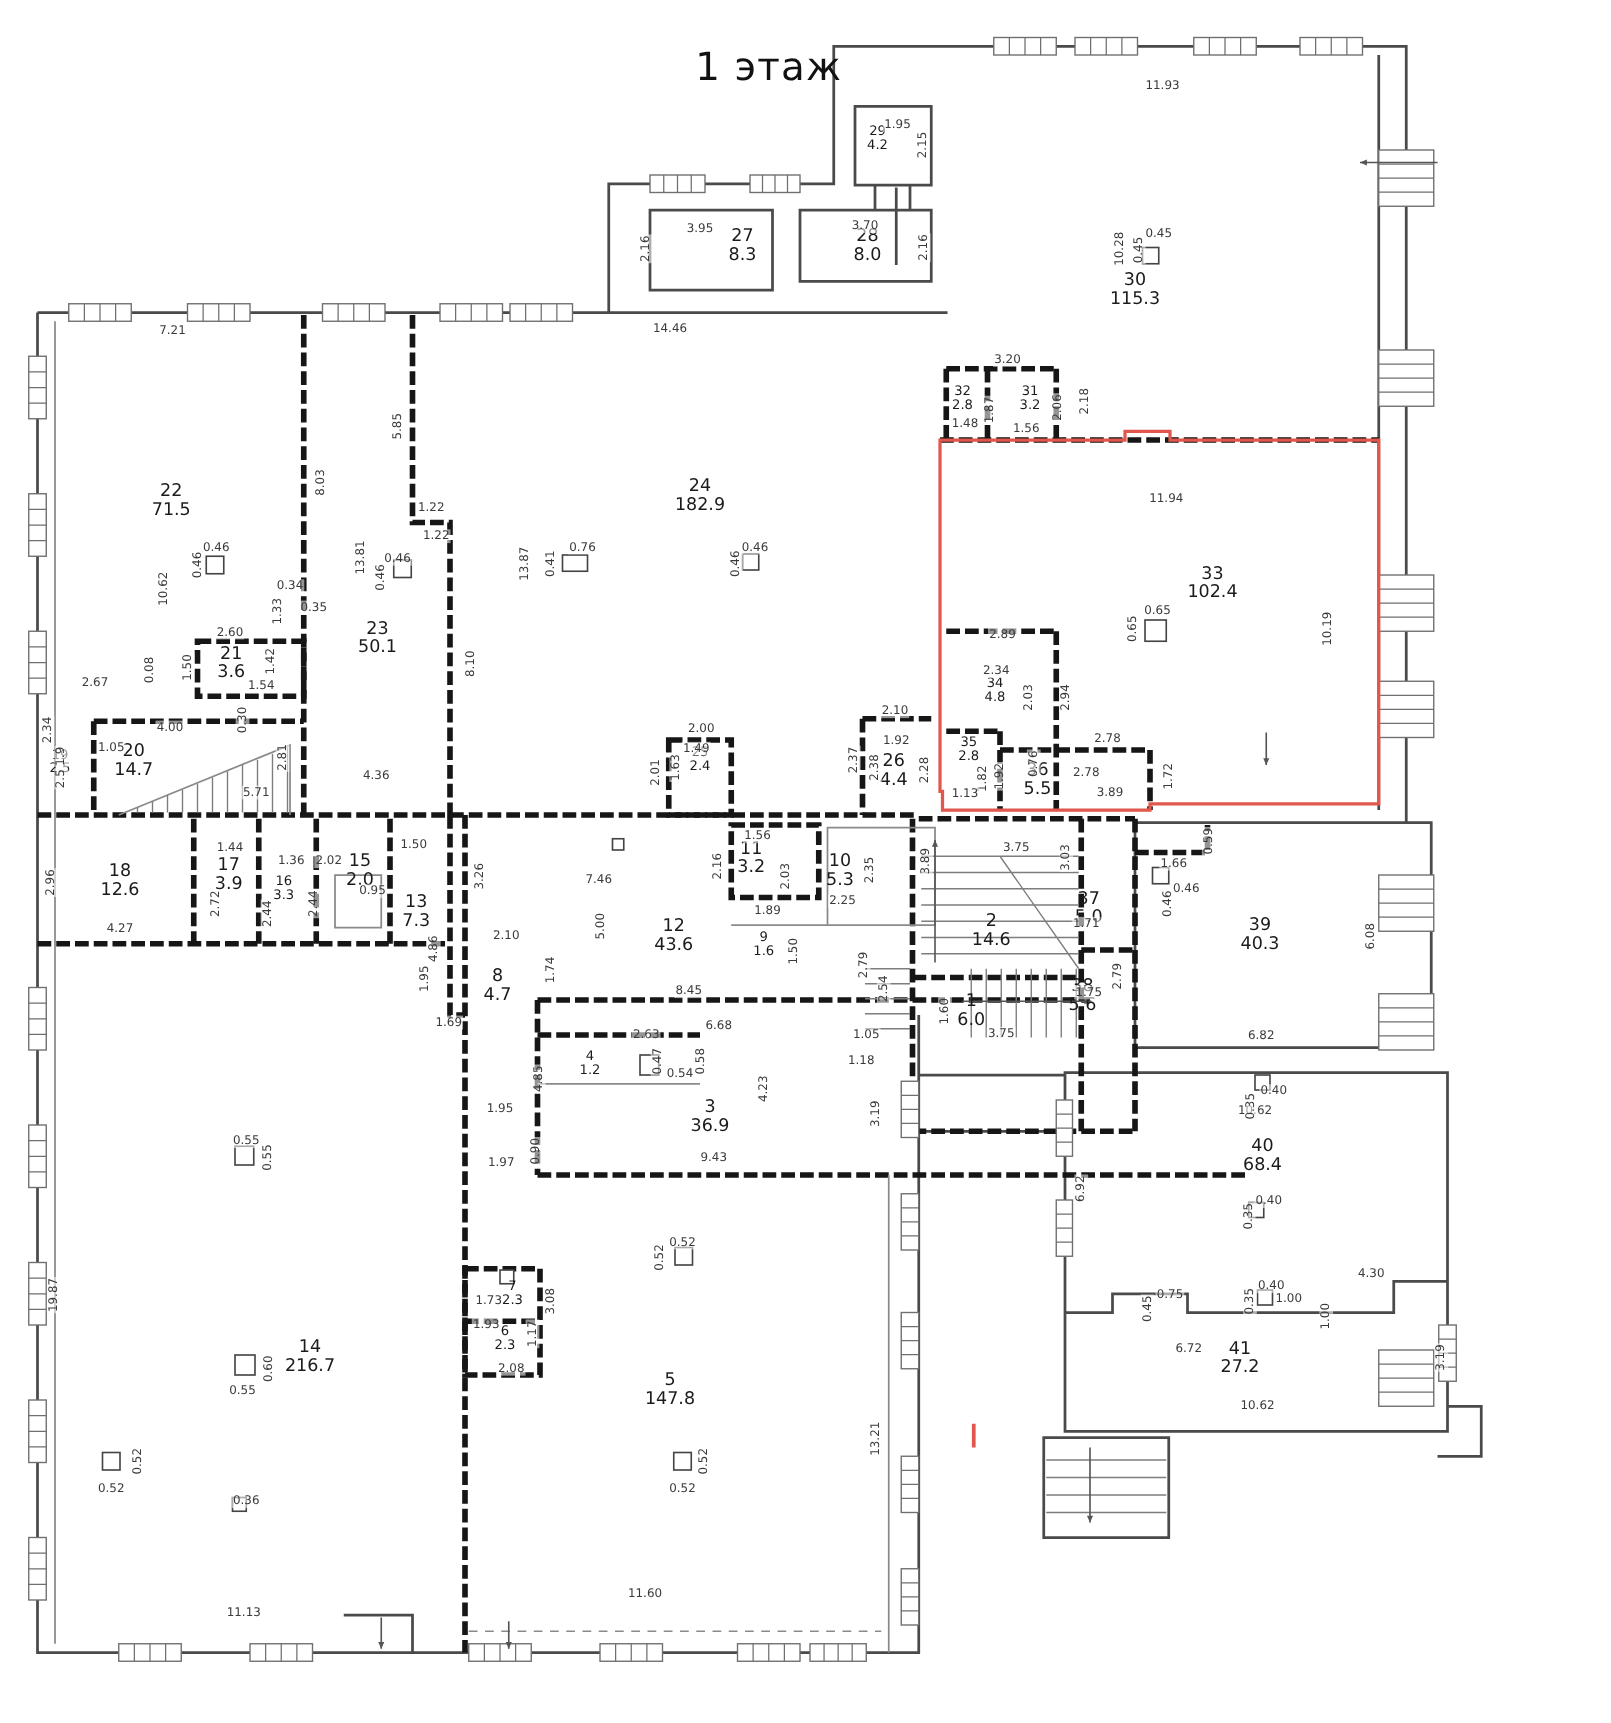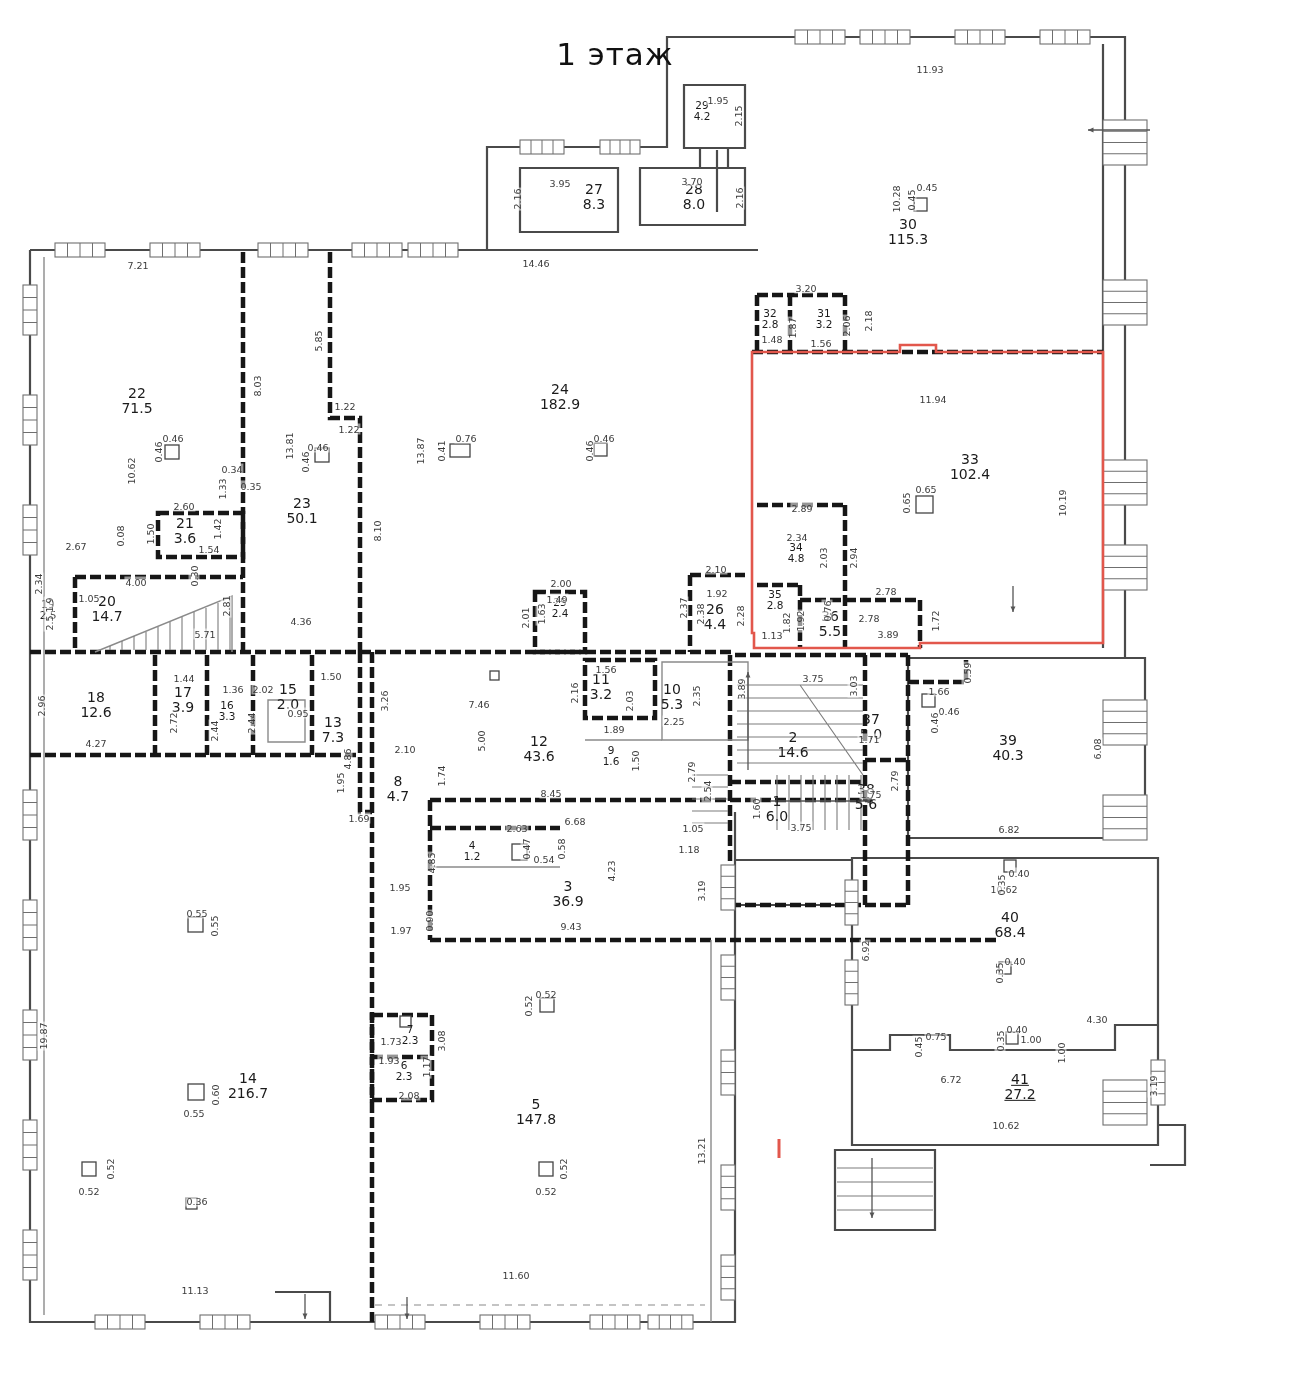--- a/index.html
+++ b/index.html
@@ -262,21 +262,21 @@
       <div class="room-label small" style="left: 824px; top: 320px;"><span class="num">31</span><span>3.2</span></div>
       <div class="room-label small" style="left: 770px; top: 320px;"><span class="num">32</span><span>2.8</span></div>
       <div class="room-label" style="left: 970px; top: 468px;"><span class="num">33</span><span>102.4</span></div>
       <div class="room-label small" style="left: 796px; top: 554px;"><span class="num">34</span><span>4.8</span></div>
       <div class="room-label small" style="left: 775px; top: 601px;"><span class="num">35</span><span>2.8</span></div>
       <div class="room-label" style="left: 830px; top: 625px;"><span class="num">36</span><span>5.5</span></div>
       <div class="room-label" style="left: 871px; top: 728px;"><span class="num">37</span><span>5.0</span></div>
       <div class="room-label" style="left: 866px; top: 798px;"><span class="num">38</span><span>5.6</span></div>
       <div class="room-label" style="left: 1008px; top: 749px;"><span class="num">39</span><span>40.3</span></div>
       <div class="room-label" style="left: 1010px; top: 926px;"><span class="num">40</span><span>68.4</span></div>
-      <div class="room-label" style="left: 1020px; top: 1088px; text-decoration: underline;"><span class="num">41</span><span>27.2</span></div>
+      <div class="room-label" style="left: 992px; top: 1088px;"><span class="num">41</span><span>27.2</span></div>
       <span class="dim" style="left: 718px; top: 100px;">1.95</span>
       <span class="dim v" style="left: 738px; top: 116px;">2.15</span>
       <span class="dim" style="left: 560px; top: 183px;">3.95</span>
       <span class="dim v" style="left: 517px; top: 199px;">2.16</span>
       <span class="dim" style="left: 692px; top: 181px;">3.70</span>
       <span class="dim v" style="left: 739px; top: 198px;">2.16</span>
       <span class="dim" style="left: 536px; top: 263px;">14.46</span>
       <span class="dim" style="left: 138px; top: 265px;">7.21</span>
       <span class="dim" style="left: 930px; top: 69px;">11.93</span>
       <span class="dim v" style="left: 896px; top: 199px;">10.28</span>

